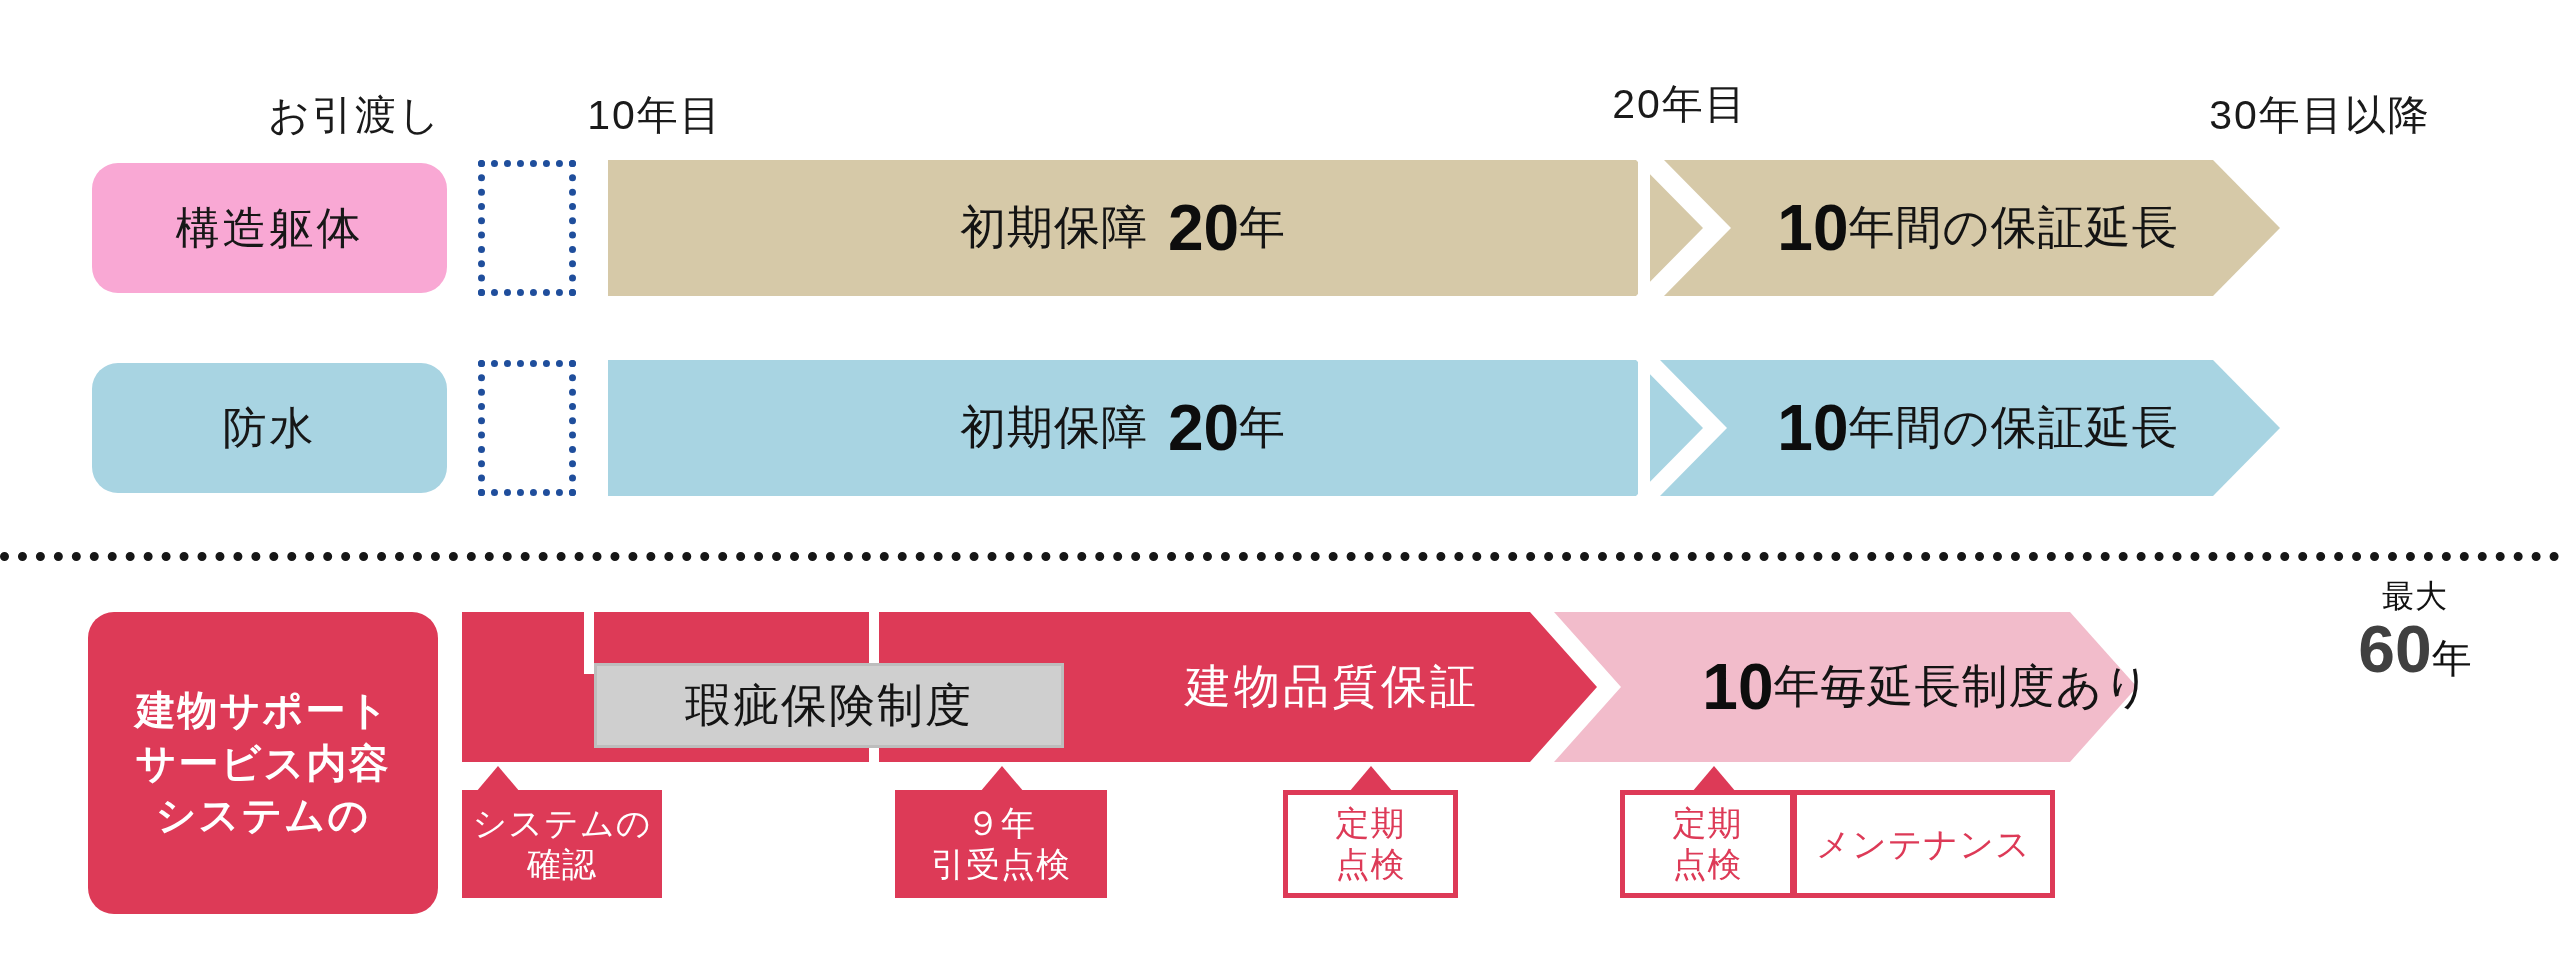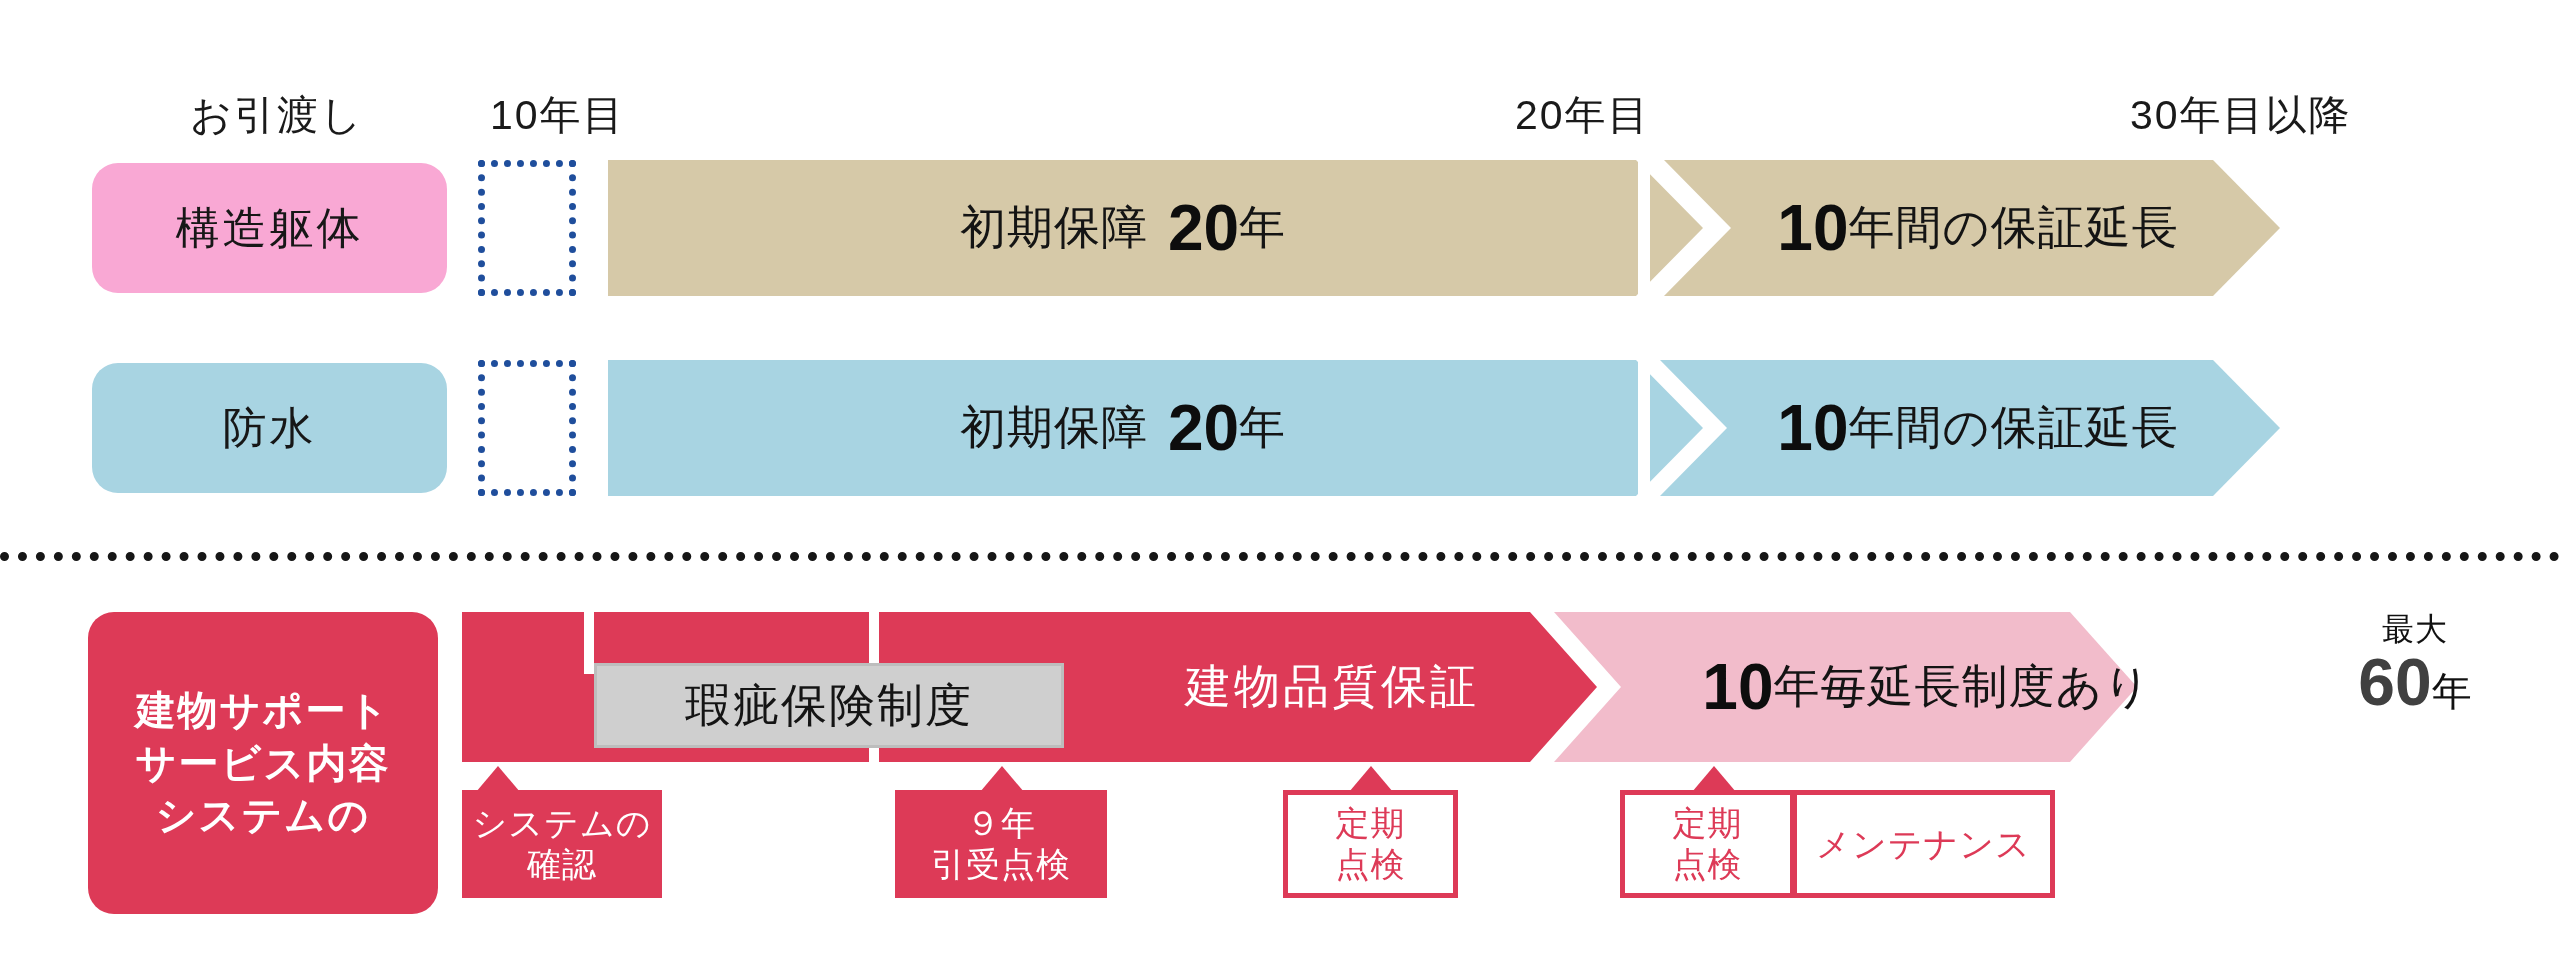--- a/index.html
+++ b/index.html
@@ -7,21 +7,21 @@
     width:2560px;height:971px;background:#ffffff;
     font-family:"Liberation Sans","DejaVu Sans",sans-serif;
     overflow:hidden;position:relative;
   }
   .stage{position:absolute;left:0;top:0;width:2560px;height:971px;}
   .abs{position:absolute;}
 
   
   .hdr{
     font-size:41px;color:#1a1a1a;letter-spacing:2px;
-    white-space:nowrap;
+    white-space:nowrap;text-align:center;
   }
 
   
   .pill{
     border-radius:26px;display:flex;align-items:center;justify-content:center;
     text-align:center;line-height:1.32;
   }
   .pill-kouzou{background:#f9a8d4;color:#171717;font-size:44px;letter-spacing:3px;}
   .pill-bousui{background:#a8d4e2;color:#171717;font-size:44px;letter-spacing:3px;}
   .pill-support{background:#dd3a57;color:#ffffff;font-size:40px;letter-spacing:2px;}
@@ -80,21 +80,21 @@
     border-bottom:26px solid #dd3a57;
   }
 </style>
 </head>
 <body>
 
 <div class="stage">
 
   <div class="abs hdr" style="left:190px;top:88px;width:330px;">お引渡し</div>
   <div class="abs hdr" style="left:490px;top:88px;width:330px;">10年目</div>
-  <div class="abs hdr" style="left:1515px;top:88px;width:330px;">20年目</div>
+  <div class="abs hdr" style="left:1515px;top:77px;width:330px;">20年目</div>
   <div class="abs hdr" style="left:2130px;top:88px;width:380px;">30年目以降</div>
 
   <div class="abs pill pill-kouzou" style="left:92px;top:163px;width:355px;height:130px;">
     <span>構造躯体</span>
   </div>
 
   <div class="abs handover" style="left:478px;top:160px;width:98px;height:136px;"></div>
 
   <div class="barwrap" style="left:608px;top:160px;">
     <svg width="1672" height="136" viewBox="0 0 1672 136">
@@ -166,21 +166,21 @@
     <div class="bartext" style="left:1160px;width:610px;">
       <span class="t-big">10</span>
       <span class="t-normal">年毎延長制度あり</span>
     </div>
   </div>
 
   <div class="abs greybox" style="left:594px;top:663px;width:470px;height:85px;">
     <span>瑕疵保険制度</span>
   </div>
 
-  <div class="abs maxwrap" style="left:2300px;top:613px;width:230px;">
+  <div class="abs maxwrap" style="left:2300px;top:580px;width:230px;">
     <span class="m1">最大</span>
     <span class="m2">
       <b>60</b><i>年</i>
     </span>
   </div>
 
   <div class="abs" style="left:462px;top:790px;width:200px;height:108px;">
     <div class="pointer" style="left:14px;top:-24px;"></div>
     <div class="callout co-solid" style="left:0;top:0;width:200px;height:108px;">システムの
 確認</div>

